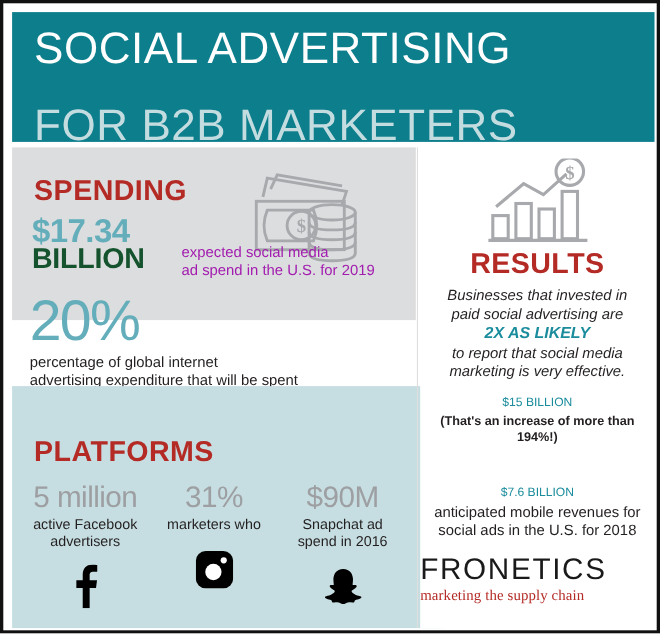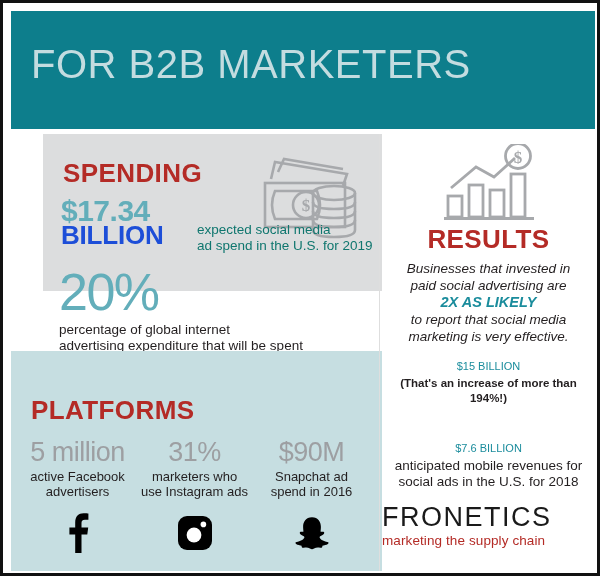--- a/index.html
+++ b/index.html
@@ -51,21 +51,20 @@
   }
 
   
   .spending-panel {
     position: absolute;
     left: 8px;
     top: 131px;
     width: 367px;
     height: 157px;
     background: #DCDDDE;
-    margin-left: 32px;
   }
   .platforms-panel {
     position: absolute;
     left: 8px;
     top: 348px;
     width: 367px;
     height: 220px;
     background: #C6DEE1;
     padding-left: 25px;
   }
@@ -122,30 +121,30 @@
   }
   .stat1-num .big {
     display: block;
     font-size: 30px;
     color: #63AEBA;
     letter-spacing: -0.5px;
   }
   .stat1-num .unit {
     display: block;
     font-size: 26px;
-    color: #1d4ed8;
+    color: #14532d;
     letter-spacing: -0.2px;
   }
   .stat1-desc {
     display: inline-block;
     vertical-align: top;
     padding-top: 24px;
     font-size: 13.5px;
     line-height: 16px;
-    color: #0f766e;
+    color: #a21caf;
   }
   .stat2 {
     position: absolute;
     left: 16px;
     top: 132px;
     width: 350px;
   }
   .stat2-num {
     display: inline-block;
     vertical-align: top;
@@ -270,28 +269,30 @@
     letter-spacing: 1.5px;
     color: #1A1A1A;
     font-weight: 300;
     line-height: 30px;
   }
   .logo-tag {
     font-size: 13.5px;
     color: #B42B26;
     line-height: 17px;
     letter-spacing: 0.1px;
+    font-family: Liberation Serif, serif;
   }
 </style>
 </head>
 <body>
 
 <div id="infographic">
 
   <div class="header">
+    <div class="header-line1">SOCIAL ADVERTISING</div>
     <div class="header-line2">FOR B2B MARKETERS</div>
   </div>
 
   <div class="spending-panel">
 
     <div class="sec-heading spending-title">SPENDING</div>
 
     <span class="money-icon">
       <svg width="110" height="96" viewBox="0 0 110 96">
         <g fill="none" stroke="#A7A9AC" stroke-width="2.6">
@@ -345,21 +346,20 @@
           <svg width="26" height="40" viewBox="0 0 26 40">
             <path fill="#000000" d="M16.5 40 L16.5 21.5 L22.3 21.5 L23.2 14.6 L16.5 14.6 L16.5 10.2 C16.5 8.2 17.1 6.8 20 6.8 L23.4 6.8 L23.4 0.6 C22.8 0.5 20.8 0.3 18.5 0.3 C13.6 0.3 10.2 3.3 10.2 9.5 L10.2 14.6 L4.4 14.6 L4.4 21.5 L10.2 21.5 L10.2 40 Z"></path>
           </svg>
         </div>
       </div>
 
       <div class="platform-col">
         <div class="platform-num">31%</div>
         <div class="platform-desc">
           <span>marketers who</span><br>
-          <span>use Instagram ads</span>
         </div>
         <div class="platform-icon">
           <svg width="34" height="34" viewBox="0 0 34 34">
             <path fill="#000000" d="M9 0 H25 A9 9 0 0 1 34 9 V25 A9 9 0 0 1 25 34 H9 A9 9 0 0 1 0 25 V9 A9 9 0 0 1 9 0 Z"></path>
             <circle cx="16" cy="19" r="7.4" fill="#ffffff"></circle>
             <circle cx="25.4" cy="8.4" r="2.8" fill="#ffffff"></circle>
           </svg>
         </div>
       </div>
 

